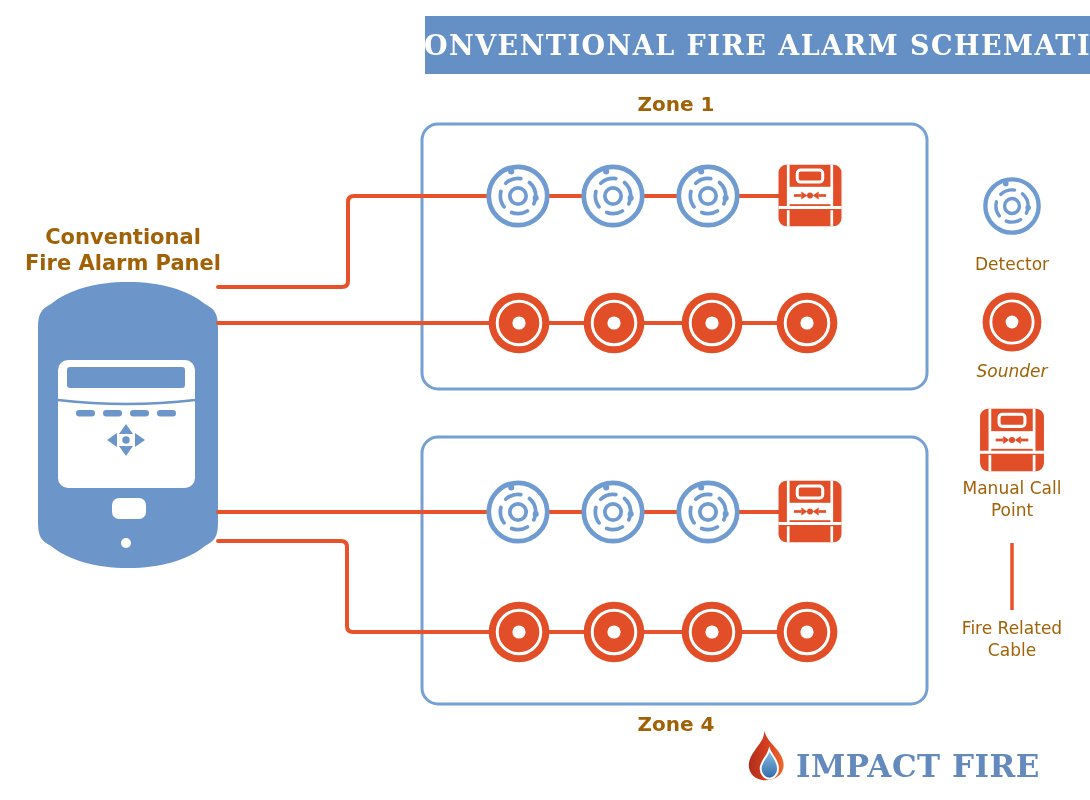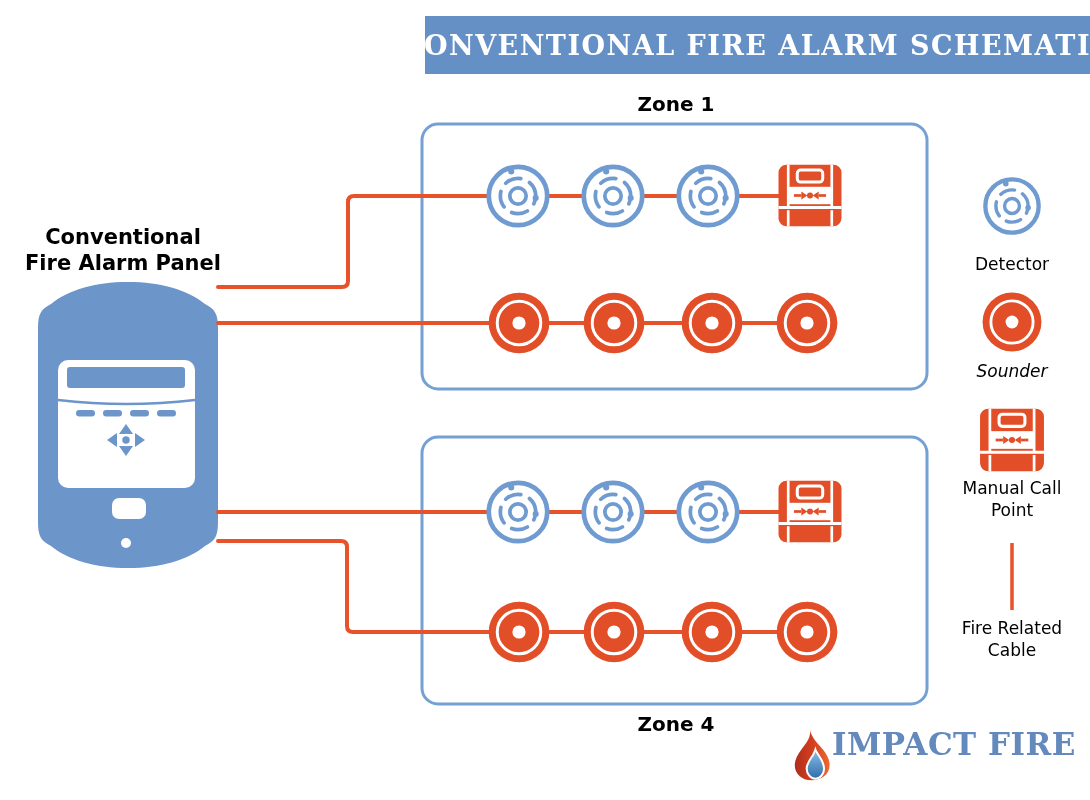--- a/index.html
+++ b/index.html
@@ -7,31 +7,31 @@
     position:relative;width:1090px;height:800px;background:#ffffff;
     font-family:"DejaVu Sans",sans-serif;overflow:hidden;
   }
   svg.diagram{position:absolute;left:0;top:0;width:1090px;height:800px;}
   .banner{
     position:absolute;left:425px;top:16px;width:665px;height:58px;
     background:#6590C5;color:#ffffff;display:flex;align-items:center;justify-content:center;
     font-family:"DejaVu Serif",serif;font-weight:bold;font-size:27px;letter-spacing:1.5px;
     white-space:nowrap;
   }
-  .label{position:absolute;color:#000000;text-align:center;white-space:pre-line;}
+  .label{position:absolute;color:#a16207;text-align:center;white-space:pre-line;}
   .zone-label{font-weight:bold;font-size:20px;width:200px;}
   .zone-label.z1{left:576px;top:92px;}
   .zone-label.z2{left:576px;top:712px;}
   .panel-label{left:13px;top:199px;width:220px;font-weight:bold;font-size:21px;line-height:26px;margin-top:25px;}
   .legend-label{left:942px;width:140px;font-size:17px;line-height:22px;}
   .legend-label.detector{top:253px;}
   .legend-label.sounder{top:360px;font-style:italic;}
   .legend-label.mcp{top:477px;}
   .legend-label.cable{top:617px;}
-  .logo{position:absolute;left:794px;top:726px;display:flex;align-items:flex-start;}
+  .logo{position:absolute;left:748px;top:726px;display:flex;align-items:flex-end;gap:10px;}
   .logo-text{
     font-family:"DejaVu Serif",serif;font-weight:bold;font-size:31px;color:#6389BD;
     letter-spacing:0.5px;white-space:nowrap;
   }
 </style>
 </head>
 <body>
 
 <div class="canvas">
 

